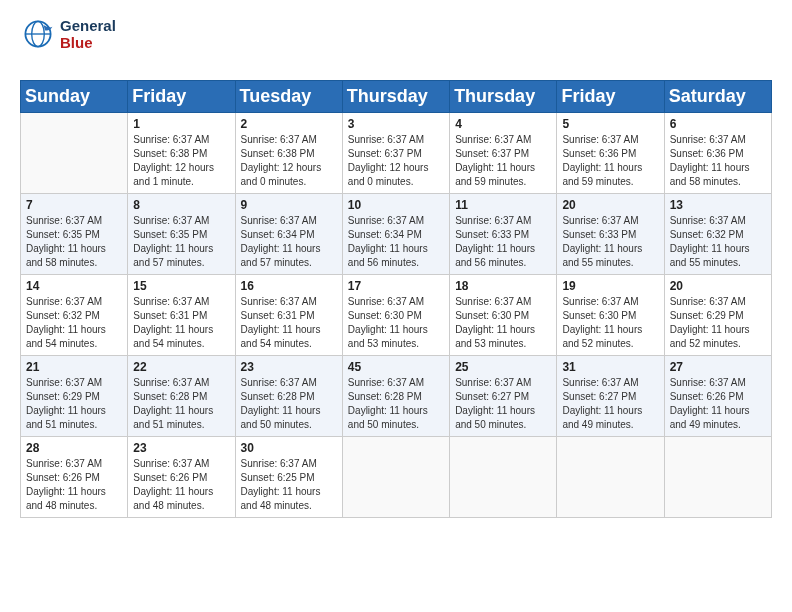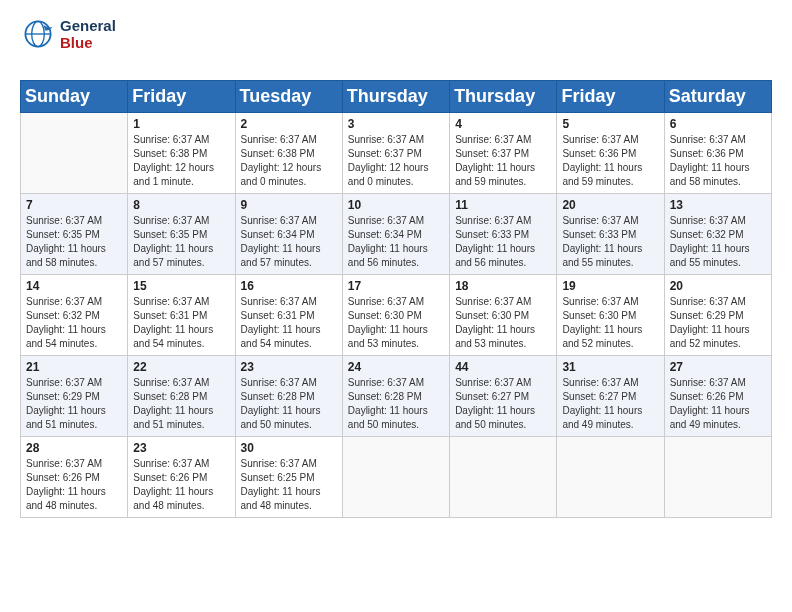--- a/index.html
+++ b/index.html
@@ -285,28 +285,28 @@
 and 51 minutes.</div>
           </td>
           <td>
             <span class="day-number">23</span>
             <div class="day-info" style="white-space: pre-line;">Sunrise: 6:37 AM
 Sunset: 6:28 PM
 Daylight: 11 hours
 and 50 minutes.</div>
           </td>
           <td>
-            <span class="day-number">24</span>
+            <span class="day-number">45</span>
             <div class="day-info" style="white-space: pre-line;">Sunrise: 6:37 AM
 Sunset: 6:28 PM
 Daylight: 11 hours
 and 50 minutes.</div>
           </td>
           <td>
-            <span class="day-number">44</span>
+            <span class="day-number">25</span>
             <div class="day-info" style="white-space: pre-line;">Sunrise: 6:37 AM
 Sunset: 6:27 PM
 Daylight: 11 hours
 and 50 minutes.</div>
           </td>
           <td>
             <span class="day-number">31</span>
             <div class="day-info" style="white-space: pre-line;">Sunrise: 6:37 AM
 Sunset: 6:27 PM
 Daylight: 11 hours

